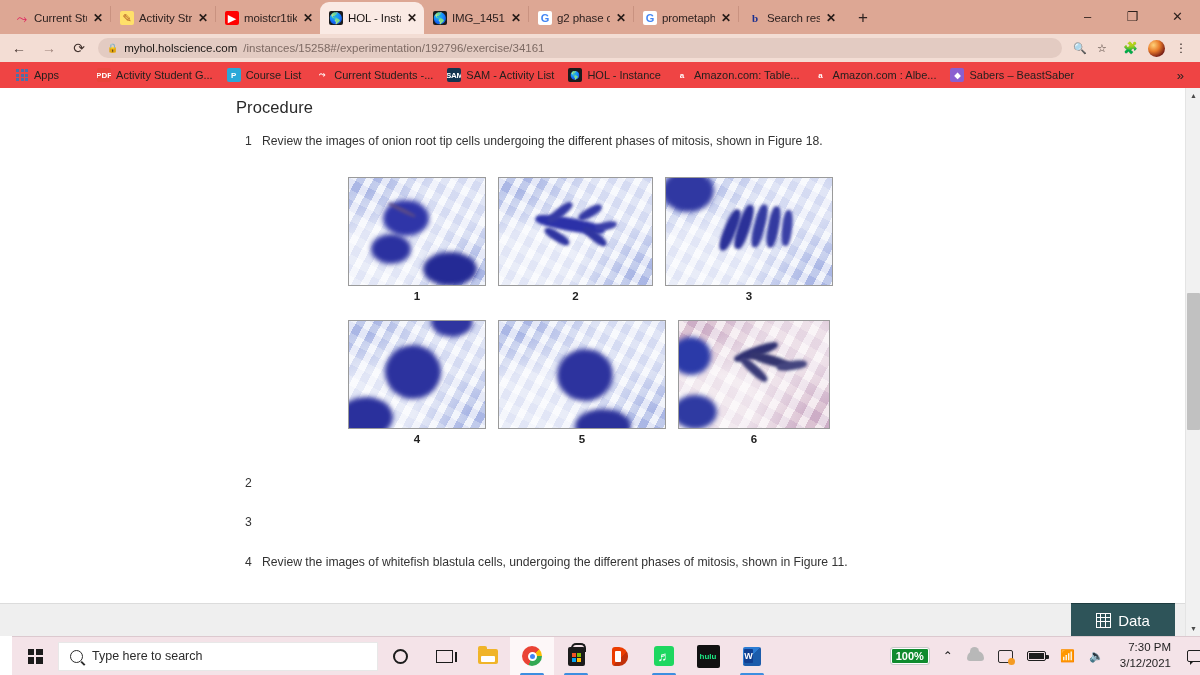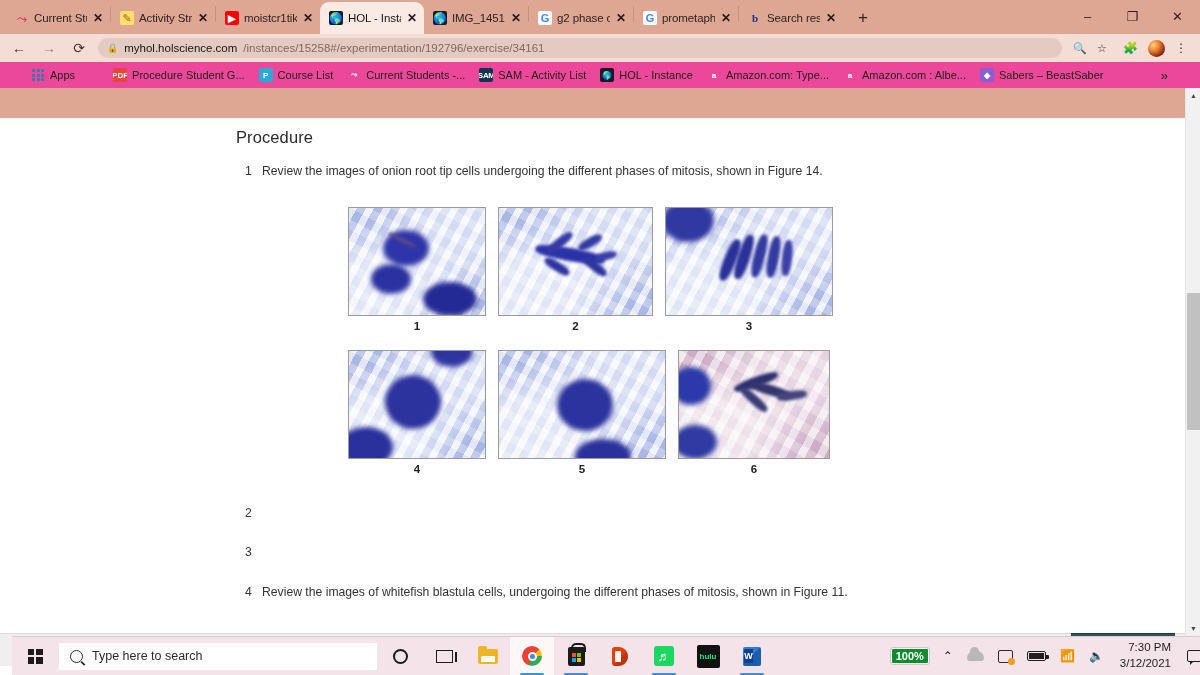--- a/index.html
+++ b/index.html
@@ -99,22 +99,22 @@
     justify-content: center; font-size: 12px; color: #2a1f1c;
   }
   .avatar {
     width: 17px; height: 17px; border-radius: 50%;
     background: radial-gradient(circle at 32% 30%, #ffd27a 0%, #e87b2a 38%, #7a1f16 74%, #2a0d08 100%);
     display: inline-block;
   }
 
   
   .bookmarks {
-    height: 26px; background: #ec4899;
-    display: flex; align-items: center; gap: 0px; padding: 0 24px;
+    height: 26px; background: #ef4444;
+    display: flex; align-items: center; gap: 0px; padding: 0 8px;
     font-size: 11px; color: #26201e; white-space: nowrap; overflow: hidden;
   }
   .bm {
     display: flex; align-items: center; gap: 5px;
     padding: 2px 7px; border-radius: 3px; flex: 0 0 auto;
   }
   .bm .bmicon {
     width: 14px; height: 14px; flex: 0 0 14px; border-radius: 2px;
     display: flex; align-items: center; justify-content: center;
     font-size: 8px; color: #fff; font-weight: 700; overflow: hidden;
@@ -130,21 +130,21 @@
   .ic-curr { background:transparent; color:#e0245e; font-size:12px; }
   .ic-sam { background:#14354f; font-size:5.5px; letter-spacing:-.3px; }
   .ic-globe2 { background:#1b1b1b; border-radius:50%; font-size:9px; }
   .ic-amz { background:transparent; color:#e07a14; font-size:12px; font-weight:700; }
   .ic-saber { background:#8a5fd0; font-size:8px; }
   .bm-more { margin-left: auto; padding: 0 8px; font-size: 13px; color: #2b2320; }
 
   
   .viewport {
     position: absolute; left: 0; top: 88px; width: 1200px; height: 548px;
-    background: #ffffff; overflow: hidden; margin-top: 30px;
+    background: #ffffff; overflow: hidden;
   }
   .page { position: absolute; left: 0; top: 0; width: 1185px; }
   .content { padding: 10px 0 0 236px; }
 
   h2.procedure {
     font-size: 16.5px; font-weight: 400; color: #2a2a2a;
     letter-spacing: .1px; margin-bottom: 16px;
   }
   .step { display: flex; font-size: 12.2px; color: #333; line-height: 1.45; }
   .step .num {
@@ -491,62 +491,62 @@
           <i></i>
           <i></i>
           <i></i>
           <i></i>
           <i></i>
       </span>
       <span>Apps</span>
     </div>
     <div class="bm">
       <span class="bmicon ic-pdf">PDF</span>
-      <span>Procedure Student G...</span>
+      <span>Activity Student G...</span>
     </div>
     <div class="bm">
       <span class="bmicon ic-p">P</span>
       <span>Course List</span>
     </div>
     <div class="bm">
       <span class="bmicon ic-curr">⤳</span>
       <span>Current Students -...</span>
     </div>
     <div class="bm">
       <span class="bmicon ic-sam">SAM</span>
       <span>SAM - Activity List</span>
     </div>
     <div class="bm">
       <span class="bmicon ic-globe2">🌎</span>
       <span>HOL - Instance</span>
     </div>
     <div class="bm">
       <span class="bmicon ic-amz">a</span>
-      <span>Amazon.com: Type...</span>
+      <span>Amazon.com: Table...</span>
     </div>
     <div class="bm">
       <span class="bmicon ic-amz">a</span>
       <span>Amazon.com : Albe...</span>
     </div>
     <div class="bm">
       <span class="bmicon ic-saber">◆</span>
       <span>Sabers – BeastSaber</span>
     </div>
     <div class="bm-more">»</div>
   </div>
 
   <div class="viewport">
     <div class="page">
       <div class="content">
 
         <h2 class="procedure">Procedure</h2>
 
         <div class="step" style="margin-bottom:4px;">
           <span class="num">1</span>
-          <span class="txt">Review the images of onion root tip cells undergoing the different phases of mitosis, shown in Figure 14.</span>
+          <span class="txt">Review the images of onion root tip cells undergoing the different phases of mitosis, shown in Figure 18.</span>
         </div>
 
         <div class="figure">
 
           <div class="imgrow">
             <div class="imgcell">
               <div class="micro m-base" style="width:138px;height:109px;">
                 <div class="wash"></div>
                 <div class="blob" style="left:34px;top:22px;width:46px;height:36px;background:#2f35a8;"></div>
                 <div class="blob" style="left:22px;top:56px;width:40px;height:30px;background:#2b31a0;"></div>

